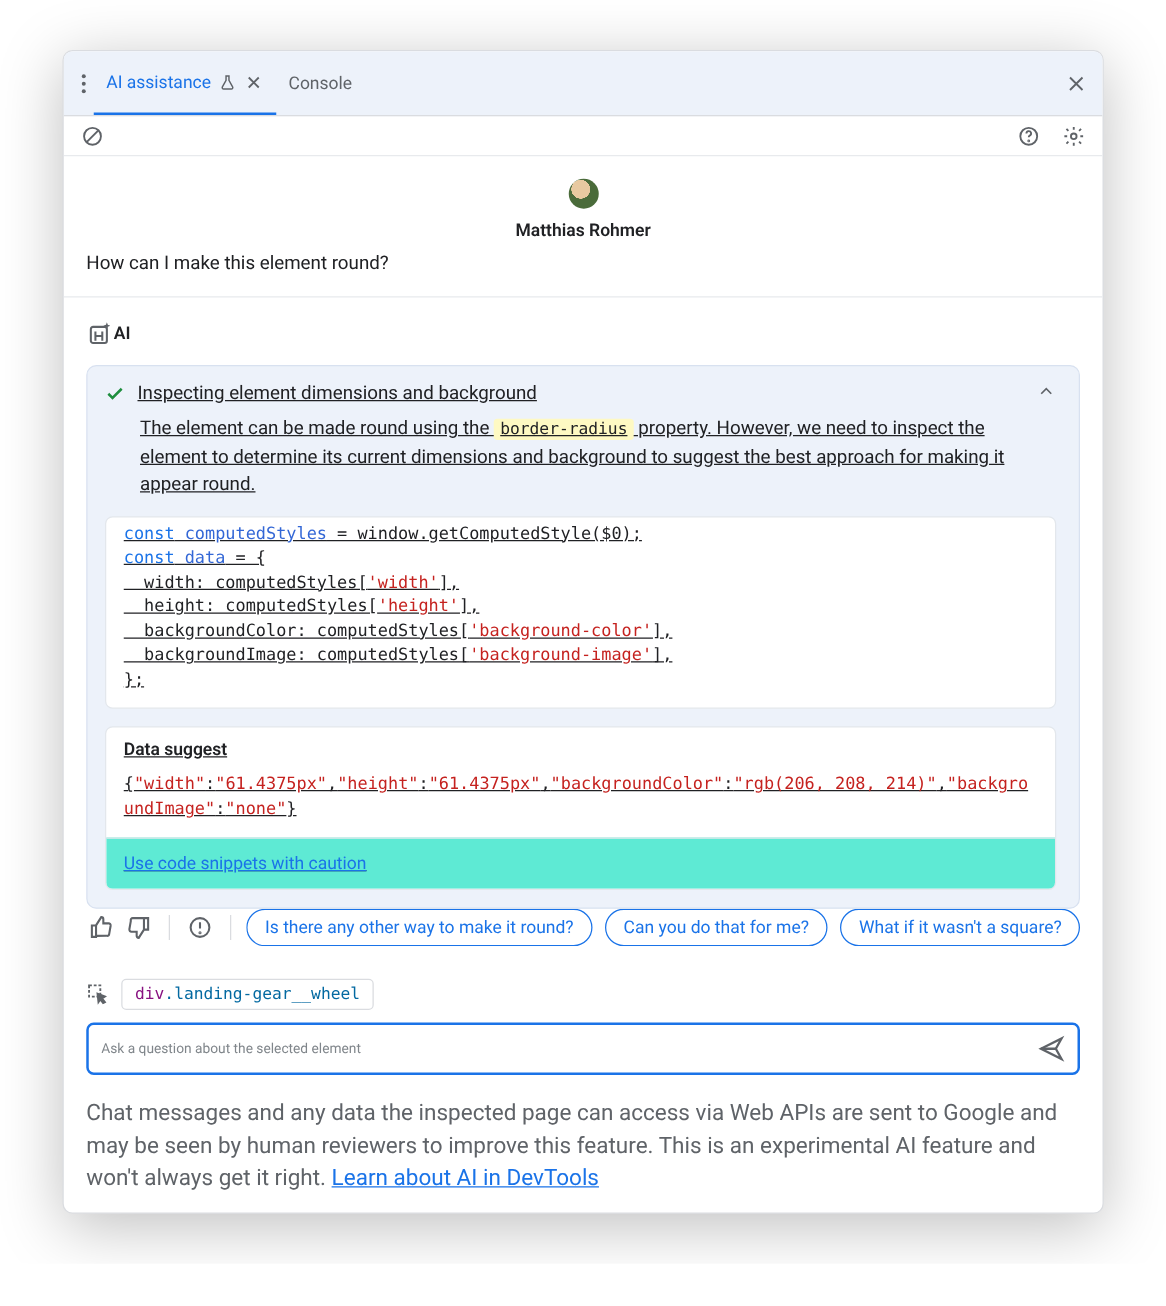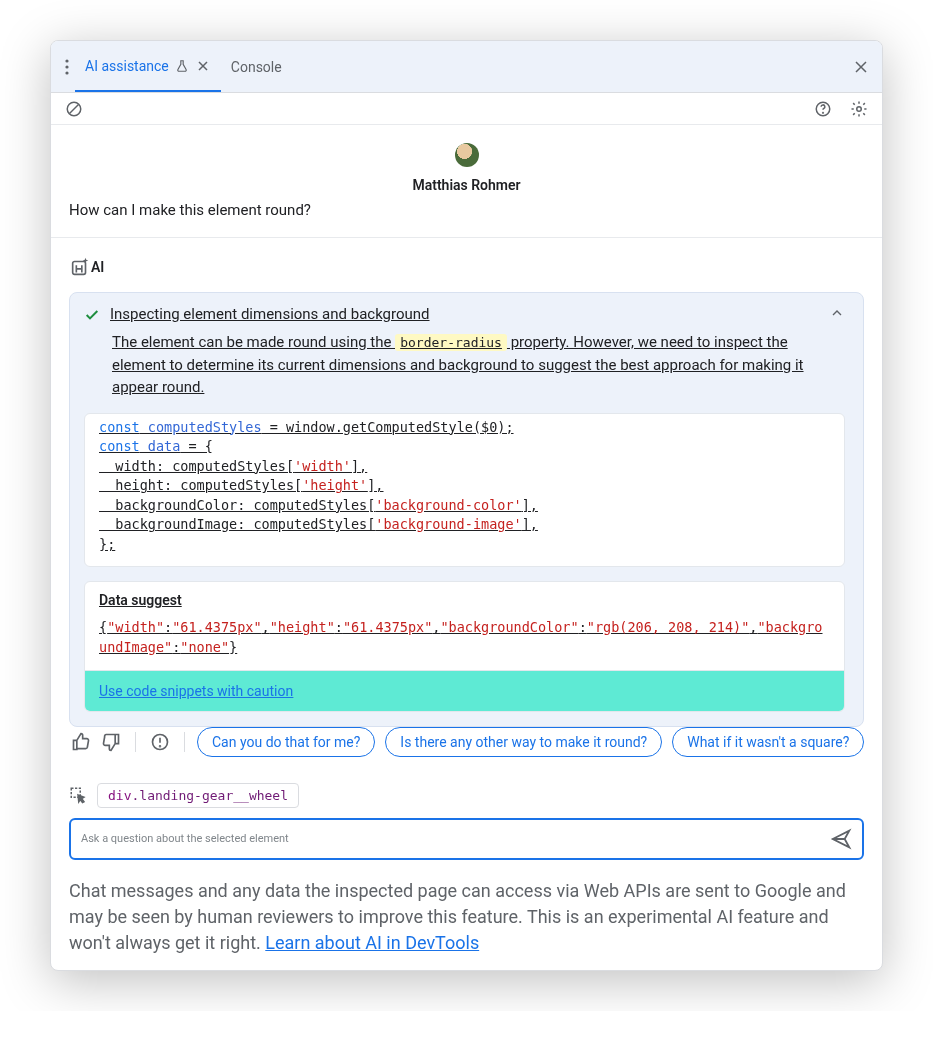--- a/index.html
+++ b/index.html
@@ -153,21 +153,21 @@
     .element-row { display: flex; align-items: center; gap: 10px; padding: 0 18px 10px 18px; }
     .select-icon { color: #5f6368; }
     .element-chip {
       border: 1px solid #dadce0;
       border-radius: 4px;
       padding: 4px 10px;
       font-family: ui-monospace, "SF Mono", Menlo, Consolas, monospace;
       font-size: 13px;
     }
     .element-chip .tag { color: #881280; }
-    .element-chip .cls { color: #701a75; }
+    .element-chip .cls { color: #0369a1; }
     .input-row {
       margin: 0 18px 10px 18px;
       border: 2px solid #1a73e8;
       border-radius: 6px;
       display: flex; align-items: center;
       padding: 8px 10px;
     }
     .input-row input {
       flex: 1; border: none; outline: none;
       font-size: 11px;
@@ -319,22 +319,22 @@
       <div class="vdiv"></div>
       <span class="flag">
         <svg width="20" height="20" viewBox="0 0 24 24" fill="none" stroke="currentColor" stroke-width="2">
             <circle cx="12" cy="12" r="9"></circle>
             <path d="M12 7v6"></path>
             <circle cx="12" cy="17" r="0.5" fill="currentColor"></circle>
           </svg>
       </span>
       <div class="vdiv"></div>
       <div class="chips">
+        <div class="chip">Is there any other way to make it round?</div>
         <div class="chip">Can you do that for me?</div>
-        <div class="chip">Is there any other way to make it round?</div>
         <div class="chip">What if it wasn't a square?</div>
       </div>
     </div>
   </div>
 
   <div class="element-row">
     <span class="select-icon">
       <svg width="18" height="18" viewBox="0 0 24 24" fill="none" stroke="currentColor" stroke-width="2" stroke-dasharray="3 2">
           <rect x="3" y="3" width="12" height="12"></rect>
           <path d="M12 12l8 3-3 2 3 4-2 1-3-4-2 3z" fill="currentColor" stroke="currentColor" stroke-dasharray="0"></path>

